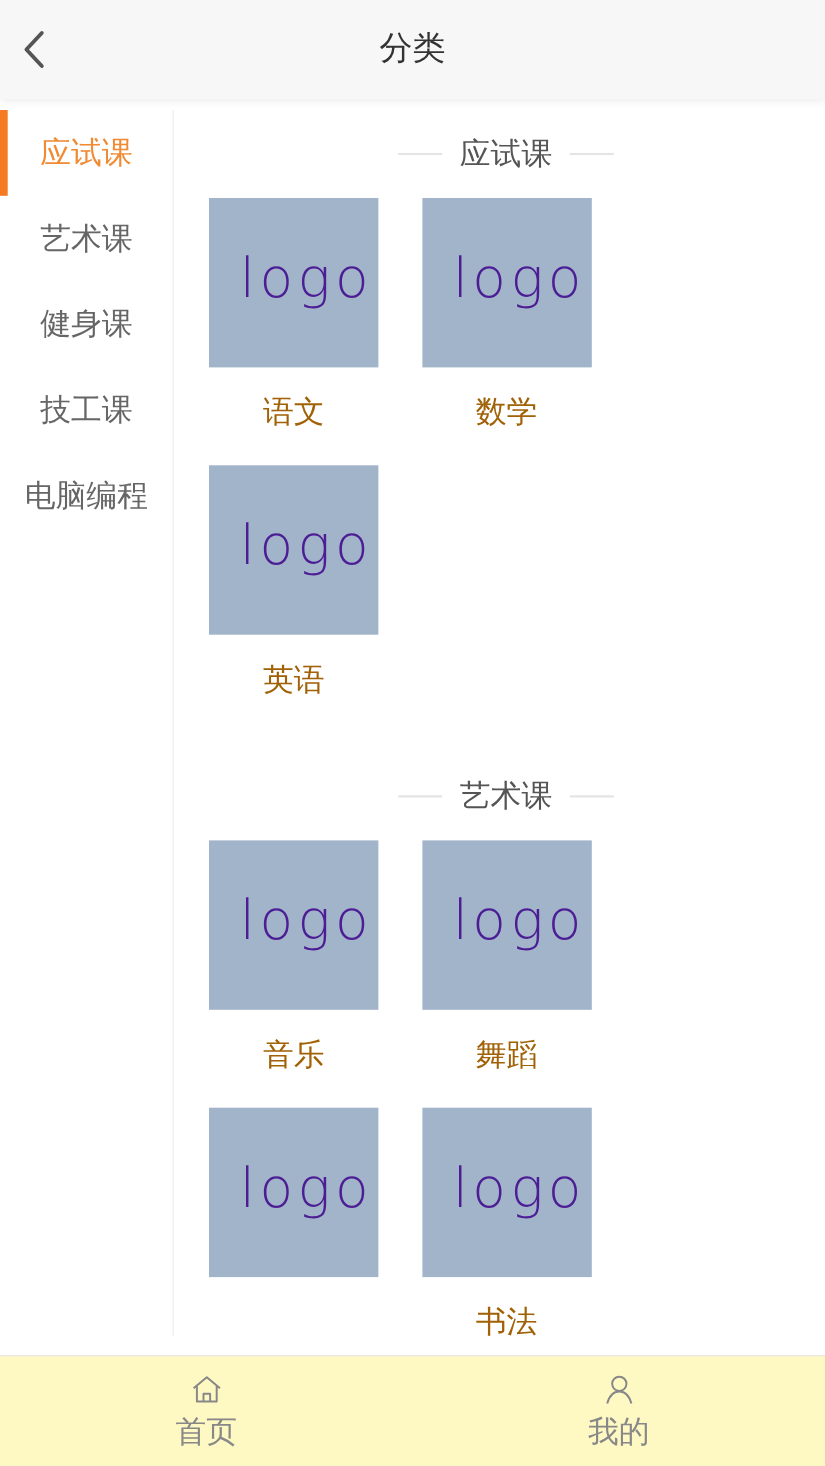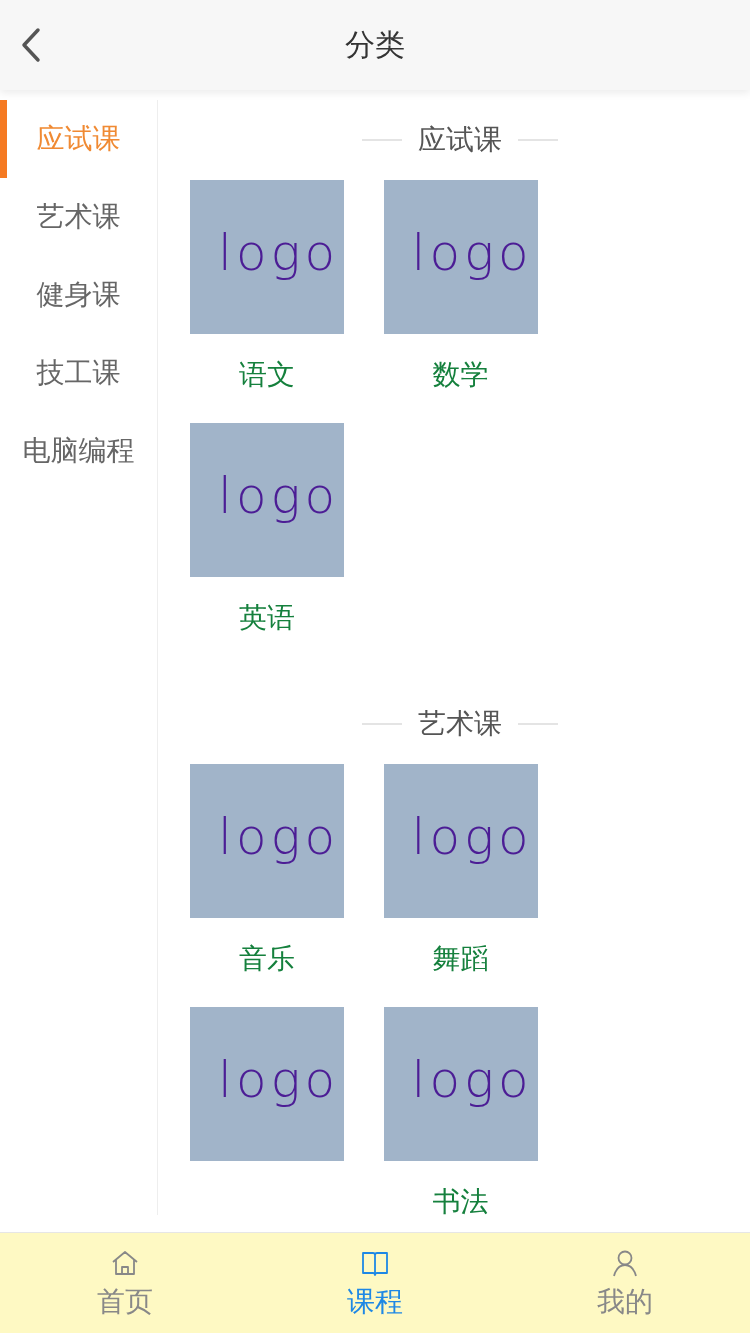--- a/index.html
+++ b/index.html
@@ -16,21 +16,21 @@
   .side-item.active::before { content: ""; position: absolute; left: 0; top: 0; width: 7px; height: 78px; background: #f57a22; }
 
   .content { position: absolute; left: 170px; top: 100px; width: 580px; height: 1132px; overflow: hidden; }
   .section-head { position: relative; height: 80px; display: flex; align-items: center; justify-content: center; }
   .section-head .line { width: 40px; height: 2px; background: #e4e4e4; margin: 0 16px; }
   .section-head .label { font-size: 28px; color: #555; }
   .grid { display: flex; flex-wrap: wrap; padding-left: 20px; }
   .cell { width: 193.5px; height: 243px; cursor: pointer; }
   .cell .logo { width: 154px; height: 154px; background: #a1b4c9; position: relative; overflow: hidden; }
   .cell .logo span { position: absolute; left: 28px; top: 44px; font-family: "DejaVu Sans", sans-serif; font-size: 50px; color: #4c1d95; letter-spacing: 4px; font-weight: 300; }
-  .cell .name { width: 154px; text-align: center; font-size: 28px; color: #15803d; margin-top: 22px; }
+  .cell .name { width: 154px; text-align: center; font-size: 28px; color: #a16207; margin-top: 22px; }
   .sec-gap { height: 42px; }
 
   .toast { position: absolute; left: 298px; top: 649px; width: 147px; height: 38px; background: #ffffff; z-index: 4; }
 
   .tabbar { position: absolute; left: 0; top: 1232px; width: 750px; height: 101px; background: #fef9c3; border-top: 1px solid #e6e6e6; display: flex; z-index: 5; }
   .tab { flex: 1; display: flex; flex-direction: column; align-items: center; cursor: pointer; }
   .tab .ic { margin-top: 14px; width: 32px; height: 32px; }
   .tab .tl { font-size: 28px; color: #888; margin-top: 4px; }
   .tab.active .tl { color: #1e88e5; }
 </style>
@@ -120,26 +120,20 @@
 
   <div class="toast"></div>
 
   <div class="tabbar">
     <div class="tab">
       <svg class="ic" viewBox="0 0 32 32">
           <path d="M4 15 L16 5 L28 15 M7 13 V27 H25 V13 M13 27 V20 H19 V27" fill="none" stroke="#888" stroke-width="1.8" stroke-linejoin="round"></path>
         </svg>
       <div class="tl">首页</div>
     </div>
-    <div class="tab active">
-      <svg class="ic" viewBox="0 0 32 32">
-          <path d="M4 6 H14 Q16 6 16 8 V28 Q16 26 14 26 H4 Z M28 6 H18 Q16 6 16 8 V28 Q16 26 18 26 H28 Z" fill="none" stroke="#1e88e5" stroke-width="1.8" stroke-linejoin="round"></path>
-        </svg>
-      <div class="tl">课程</div>
-    </div>
     <div class="tab">
       <svg class="ic" viewBox="0 0 32 32">
           <circle cx="16" cy="11" r="6.5" fill="none" stroke="#888" stroke-width="1.8"></circle>
           <path d="M5 29 Q8 18 16 18 Q24 18 27 29" fill="none" stroke="#888" stroke-width="1.8"></path>
         </svg>
       <div class="tl">我的</div>
     </div>
   </div>
 </div>
 

